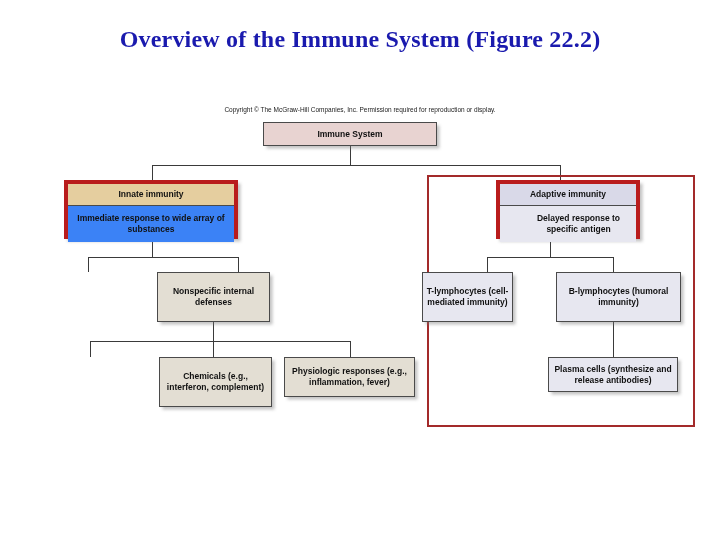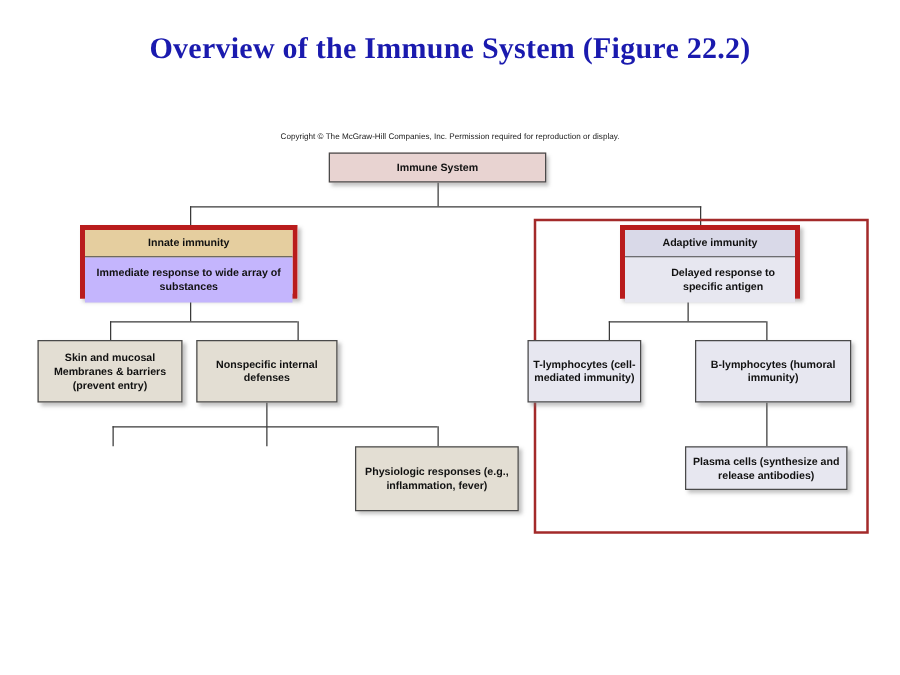--- a/index.html
+++ b/index.html
@@ -100,21 +100,21 @@
     text-align: center;
     font-size: 8.5px;
     line-height: 11px;
     font-weight: bold;
     color: #111111;
     padding: 1px 3px;
   }
   .stack .hd { border-bottom: 1px solid #4a4a4a; }
 
   .stack.innate  .hd { background: #e5ce9f; }
-  .stack.innate  .bd { background: #c4b5fd; }
+  .stack.innate  .bd { background: #3b82f6; }
   .stack.adapt   .hd { background: #d9d9e8; }
   .stack.adapt   .bd { background: #e7e7f0; padding-left: 24px; }
 
   
   .ln {
     position: absolute;
     background: #3a3a3a;
   }
   .ln.v { width: 1px; }
   .ln.h { height: 1px; }
@@ -163,31 +163,31 @@
   <div class="stack innate" style="left:64px; top:180px; width:174px; height:59px;">
     <div class="hd" style="height:22px;">Innate immunity</div>
     <div class="bd" style="height:36px;">Immediate response to wide array of substances</div>
   </div>
 
   <div class="stack adapt" style="left:463px; top:180px; width:144px; height:59px;margin-left:33px;">
     <div class="hd" style="height:22px;">Adaptive immunity</div>
     <div class="bd" style="height:36px;">Delayed response to specific antigen</div>
   </div>
 
-  <div class="box cream" style="left:30px; top:272px; width:116px; height:50px;">
-    <span>Skin and mucosal Membranes &amp; barriers (prevent entry)</span>
-  </div>
 
   <div class="box cream" style="left:157px; top:272px; width:113px; height:50px;">
     <span>Nonspecific internal defenses</span>
   </div>
 
 
-
-  <div class="box cream" style="left:284px; top:357px; width:131px; height:52px;">
+  <div class="box cream" style="left:159px; top:357px; width:113px; height:50px;">
+    <span>Chemicals (e.g., interferon, complement)</span>
+  </div>
+
+  <div class="box cream" style="left:284px; top:357px; width:131px; height:40px;">
     <span>Physiologic responses (e.g., inflammation, fever)</span>
   </div>
 
   <div class="box lav-lt" style="left:422px; top:272px; width:91px; height:50px;">
     <span>T-lymphocytes (cell-mediated immunity)</span>
   </div>
 
   <div class="box lav-lt" style="left:556px; top:272px; width:125px; height:50px;">
     <span>B-lymphocytes (humoral immunity)</span>
   </div>

